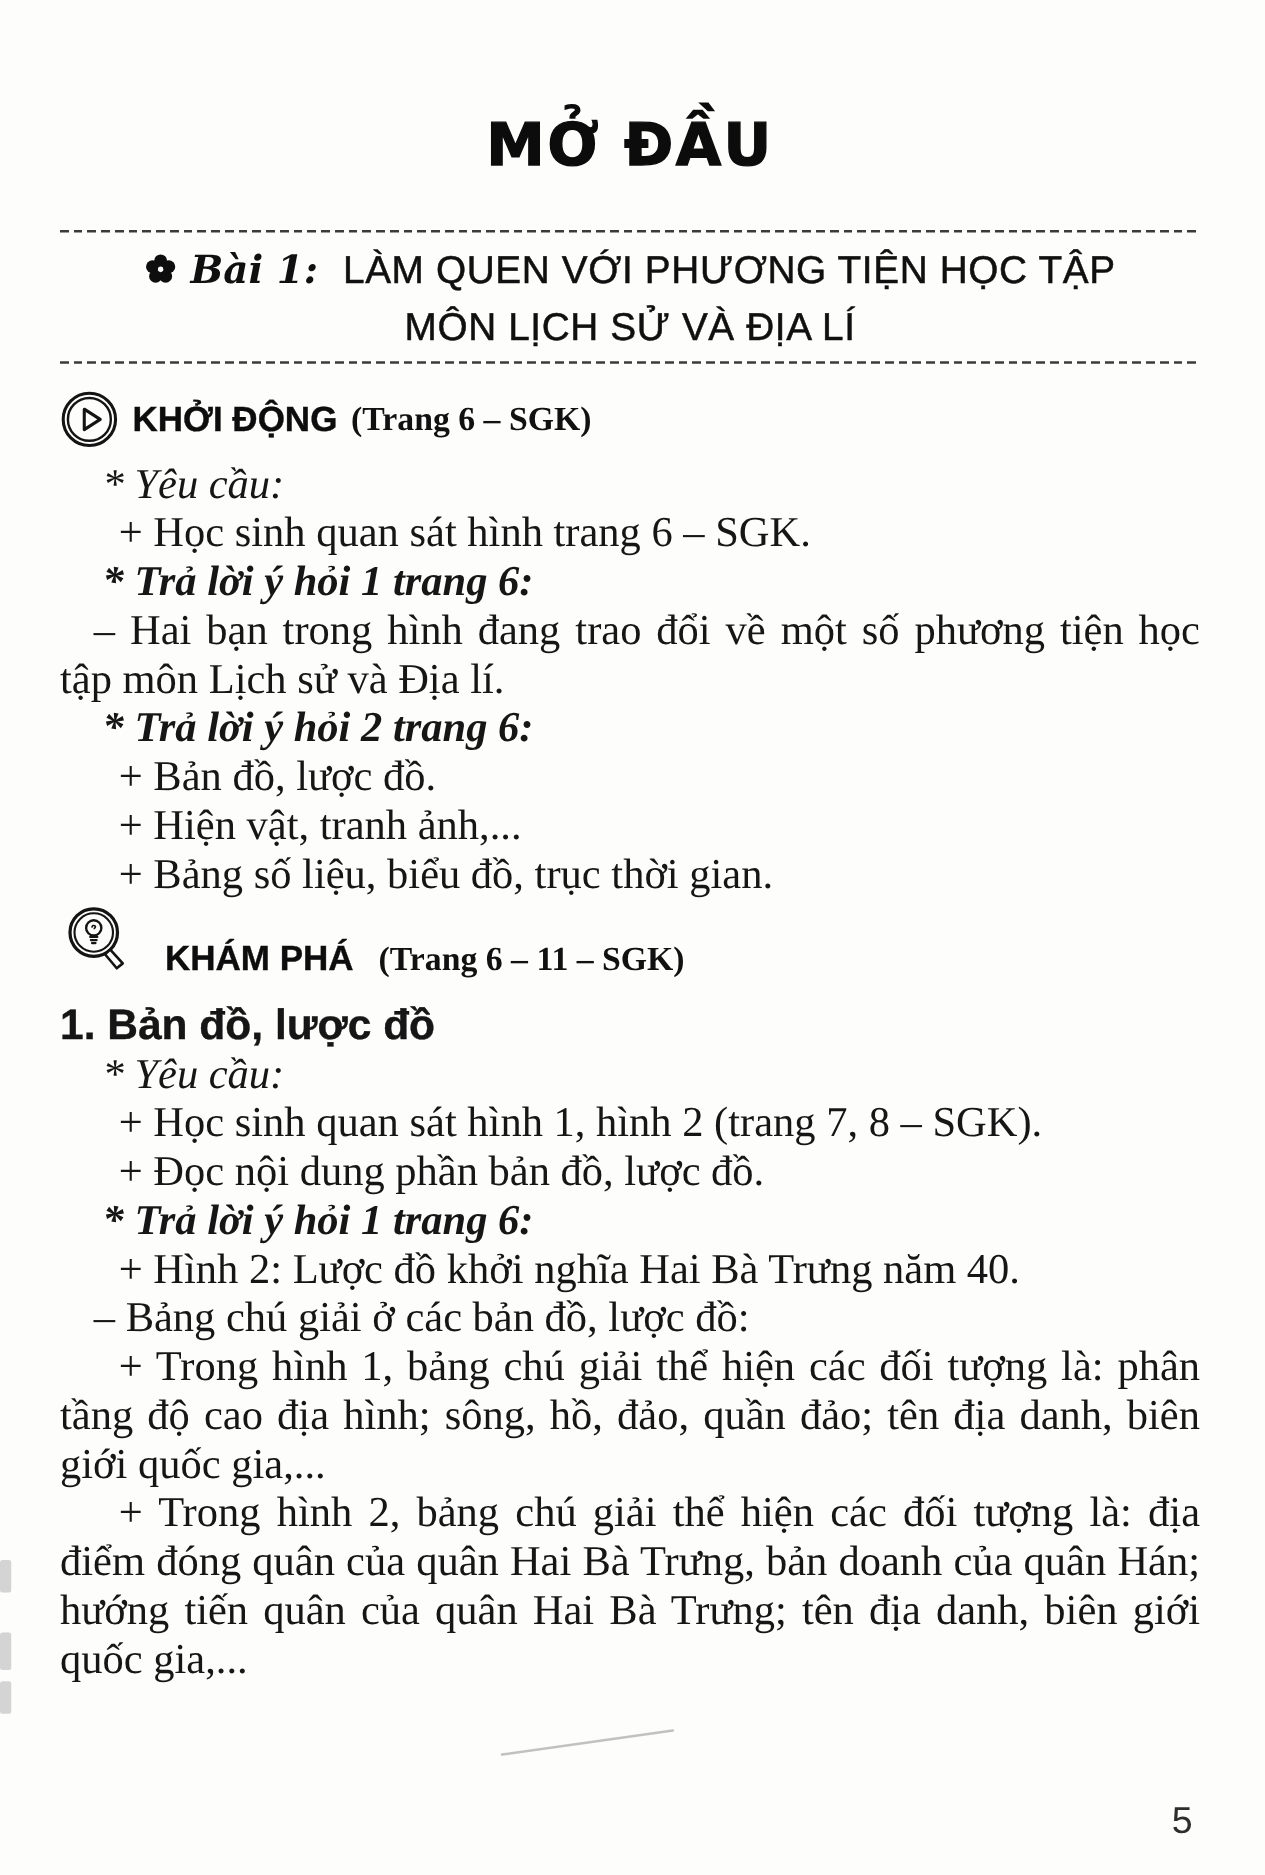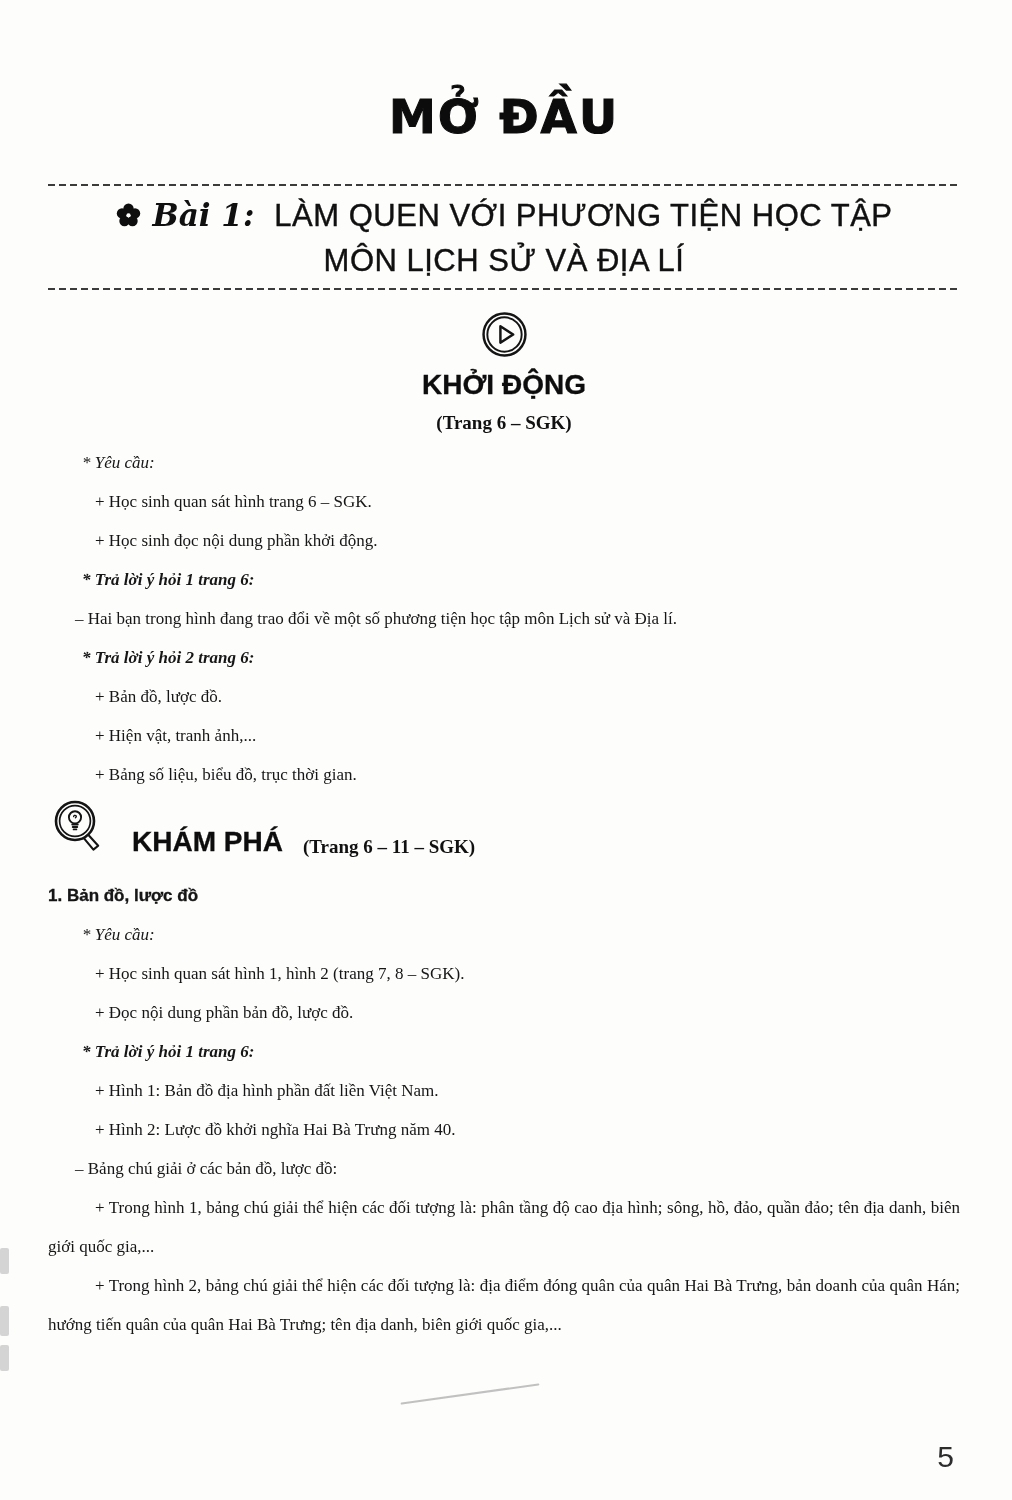--- a/index.html
+++ b/index.html
@@ -31,32 +31,32 @@
   .lesson-label {
     font-family:"DejaVu Serif", serif; font-weight:bold; font-style:italic;
     margin-right:20px; letter-spacing:0;
   }
   .lesson-text {
     font-family:"Liberation Sans", sans-serif; letter-spacing:.5px;
     -webkit-text-stroke:.4px #101010;
   }
   
   .sec-header { display:flex; align-items:center; gap:11px; }
-  .sec-header.warmup  { margin-top:21px;flex-direction:column; }
+  .sec-header.warmup  { margin-top:21px; }
   .sec-header.explore { margin-top:2px; align-items:flex-end; gap:20px; }
   .sec-title {
     font-family:"Liberation Sans", sans-serif; font-weight:bold;
     font-size:28px; color:#0d0d0d; -webkit-text-stroke:.3px #0d0d0d;
   }
-  .sec-ref { font-family:"Liberation Serif", serif; font-weight:bold; font-size:19px; color:#111; }
+  .sec-ref { font-family:"Liberation Serif", serif; font-weight:bold; font-size:27px; color:#111; }
   .explore .sec-title, .explore .sec-ref { position:relative; top:-4px; }
   
   .body-block { margin-top:9px; }
   .body-block p {
-    margin:0; font-size:17px; line-height:39px;
+    margin:0; font-size:34px; line-height:39px;
     text-align:justify; color:#161616;
   }
   .p-star { text-indent:34px; }
   .p-plus { text-indent:47px; }
   .p-dash { text-indent:27px; }
   .it { font-style:italic; }
   .bi { font-style:italic; font-weight:bold; }
   .subhead {
     margin:0; font-family:"Liberation Sans", sans-serif; font-weight:bold;
     font-size:28px; line-height:40px; color:#0d0d0d; text-indent:0;
@@ -118,21 +118,20 @@
         <path d="M19 15 L31.5 23 L19 31 Z" stroke-width="2.4" stroke-linejoin="round"></path>
       </svg>
     </span>
     <span class="sec-title">KHỞI ĐỘNG</span>
     <span class="sec-ref">(Trang 6 – SGK)</span>
   </div>
 
   <div class="body-block">
     <p class="it p-star">* Yêu cầu:</p>
     <p class="p-plus">+ Học sinh quan sát hình trang 6 – SGK.</p>
-    <p class="p-plus">+ Học sinh đọc nội dung phần khởi động.</p>
     <p class="bi p-star">* Trả lời ý hỏi 1 trang 6:</p>
     <p class="p-dash">– Hai bạn trong hình đang trao đổi về một số phương tiện học tập môn Lịch sử và Địa lí.</p>
     <p class="bi p-star">* Trả lời ý hỏi 2 trang 6:</p>
     <p class="p-plus">+ Bản đồ, lược đồ.</p>
     <p class="p-plus">+ Hiện vật, tranh ảnh,...</p>
     <p class="p-plus">+ Bảng số liệu, biểu đồ, trục thời gian.</p>
   </div>
 
   <div class="sec-header explore">
     <span>
@@ -148,21 +147,20 @@
     <span class="sec-title">KHÁM PHÁ</span>
     <span class="sec-ref">(Trang 6 – 11 – SGK)</span>
   </div>
 
   <div class="body-block" style="margin-top:14px;">
     <p class="subhead">1. Bản đồ, lược đồ</p>
     <p class="it p-star">* Yêu cầu:</p>
     <p class="p-plus">+ Học sinh quan sát hình 1, hình 2  (trang 7, 8 – SGK).</p>
     <p class="p-plus">+ Đọc nội dung phần bản đồ, lược đồ.</p>
     <p class="bi p-star">* Trả lời ý hỏi 1 trang 6:</p>
-    <p class="p-plus">+ Hình 1: Bản đồ địa hình phần đất liền Việt Nam.</p>
     <p class="p-plus">+ Hình 2: Lược đồ khởi nghĩa Hai Bà Trưng năm 40.</p>
     <p class="p-dash">– Bảng chú giải ở các bản đồ, lược đồ:</p>
     <p class="p-plus">+ Trong hình 1, bảng chú giải thể hiện các đối tượng là: phân tầng độ cao địa hình; sông, hồ, đảo, quần đảo; tên địa danh, biên giới quốc gia,...</p>
     <p class="p-plus">+ Trong hình 2, bảng chú giải thể hiện các đối tượng là: địa điểm đóng quân của quân Hai Bà Trưng, bản doanh của quân Hán; hướng tiến quân của quân Hai Bà Trưng; tên địa danh, biên giới quốc gia,...</p>
   </div>
 
   <div class="scan-mark"></div>
   <div class="edge-smudge smudge-1"></div>
   <div class="edge-smudge smudge-2"></div>
   <div class="edge-smudge smudge-3"></div>

